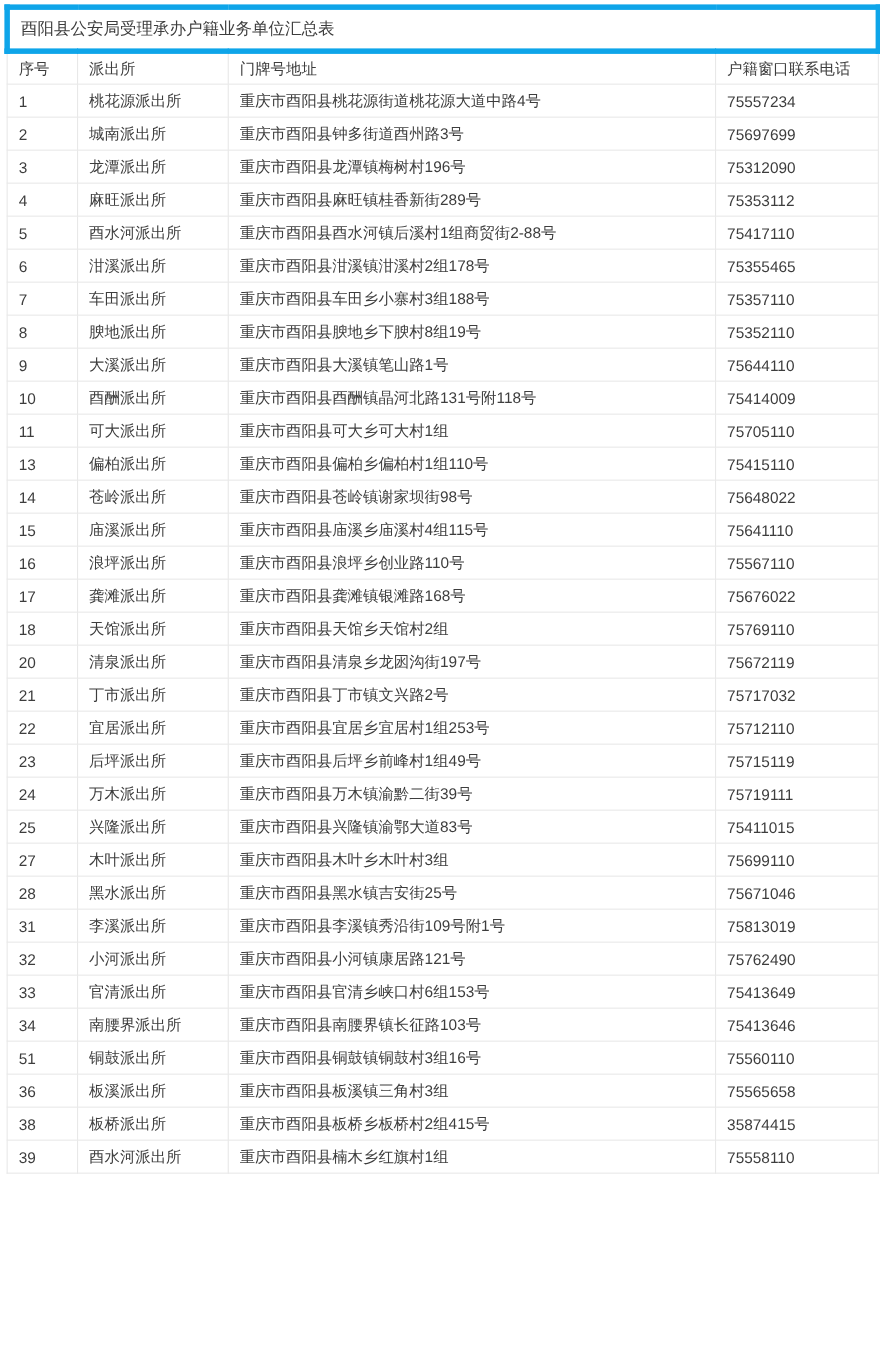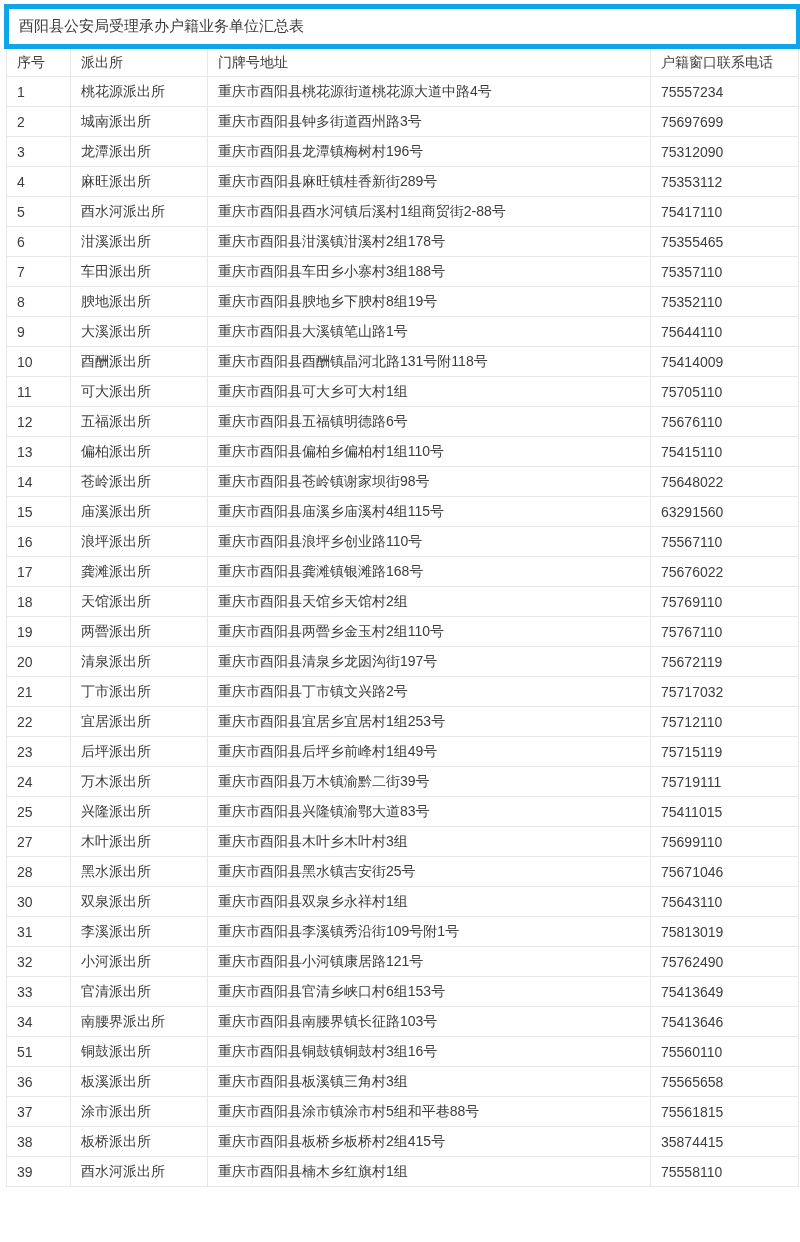--- a/index.html
+++ b/index.html
@@ -113,68 +113,56 @@
           <td>重庆市酉阳县酉酬镇晶河北路131号附118号</td>
           <td>75414009</td>
         </tr>
         <tr>
           <td>11</td>
           <td>可大派出所</td>
           <td>重庆市酉阳县可大乡可大村1组</td>
           <td>75705110</td>
         </tr>
         <tr>
-          <td>12</td>
-          <td>五福派出所</td>
-          <td>重庆市酉阳县五福镇明德路6号</td>
-          <td>75676110</td>
-        </tr>
-        <tr>
           <td>13</td>
           <td>偏柏派出所</td>
           <td>重庆市酉阳县偏柏乡偏柏村1组110号</td>
           <td>75415110</td>
         </tr>
         <tr>
           <td>14</td>
           <td>苍岭派出所</td>
           <td>重庆市酉阳县苍岭镇谢家坝街98号</td>
           <td>75648022</td>
         </tr>
         <tr>
           <td>15</td>
           <td>庙溪派出所</td>
           <td>重庆市酉阳县庙溪乡庙溪村4组115号</td>
-          <td>63291560</td>
+          <td>75641110</td>
         </tr>
         <tr>
           <td>16</td>
           <td>浪坪派出所</td>
           <td>重庆市酉阳县浪坪乡创业路110号</td>
           <td>75567110</td>
         </tr>
         <tr>
           <td>17</td>
           <td>龚滩派出所</td>
           <td>重庆市酉阳县龚滩镇银滩路168号</td>
           <td>75676022</td>
         </tr>
         <tr>
           <td>18</td>
           <td>天馆派出所</td>
           <td>重庆市酉阳县天馆乡天馆村2组</td>
           <td>75769110</td>
         </tr>
         <tr>
-          <td>19</td>
-          <td>两罾派出所</td>
-          <td>重庆市酉阳县两罾乡金玉村2组110号</td>
-          <td>75767110</td>
-        </tr>
-        <tr>
           <td>20</td>
           <td>清泉派出所</td>
           <td>重庆市酉阳县清泉乡龙囦沟街197号</td>
           <td>75672119</td>
         </tr>
         <tr>
           <td>21</td>
           <td>丁市派出所</td>
           <td>重庆市酉阳县丁市镇文兴路2号</td>
           <td>75717032</td>
@@ -209,26 +197,20 @@
           <td>重庆市酉阳县木叶乡木叶村3组</td>
           <td>75699110</td>
         </tr>
         <tr>
           <td>28</td>
           <td>黑水派出所</td>
           <td>重庆市酉阳县黑水镇吉安街25号</td>
           <td>75671046</td>
         </tr>
         <tr>
-          <td>30</td>
-          <td>双泉派出所</td>
-          <td>重庆市酉阳县双泉乡永祥村1组</td>
-          <td>75643110</td>
-        </tr>
-        <tr>
           <td>31</td>
           <td>李溪派出所</td>
           <td>重庆市酉阳县李溪镇秀沿街109号附1号</td>
           <td>75813019</td>
         </tr>
         <tr>
           <td>32</td>
           <td>小河派出所</td>
           <td>重庆市酉阳县小河镇康居路121号</td>
           <td>75762490</td>
@@ -249,26 +231,20 @@
           <td>51</td>
           <td>铜鼓派出所</td>
           <td>重庆市酉阳县铜鼓镇铜鼓村3组16号</td>
           <td>75560110</td>
         </tr>
         <tr>
           <td>36</td>
           <td>板溪派出所</td>
           <td>重庆市酉阳县板溪镇三角村3组</td>
           <td>75565658</td>
-        </tr>
-        <tr>
-          <td>37</td>
-          <td>涂市派出所</td>
-          <td>重庆市酉阳县涂市镇涂市村5组和平巷88号</td>
-          <td>75561815</td>
         </tr>
         <tr>
           <td>38</td>
           <td>板桥派出所</td>
           <td>重庆市酉阳县板桥乡板桥村2组415号</td>
           <td>35874415</td>
         </tr>
         <tr>
           <td>39</td>
           <td>酉水河派出所</td>

